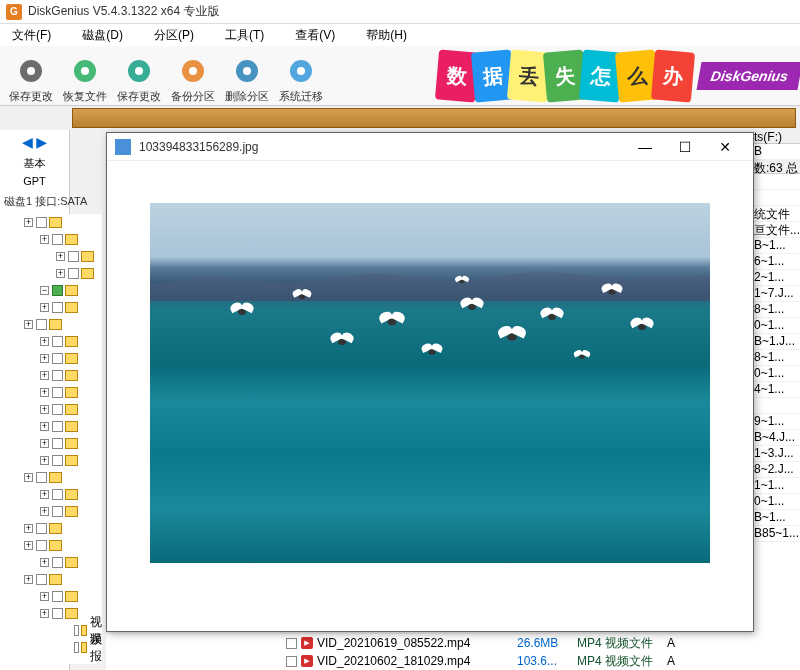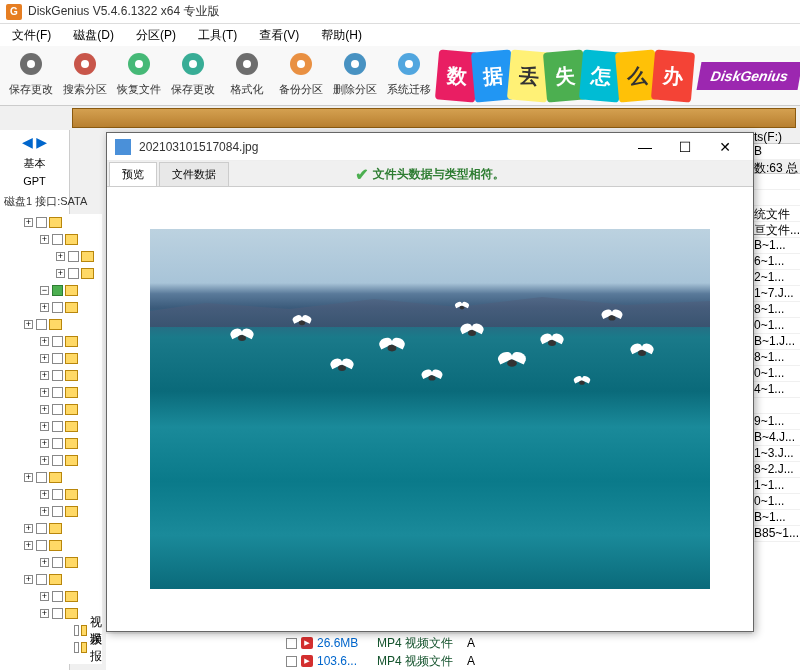--- a/index.html
+++ b/index.html
@@ -1,23 +1,23 @@
 <!DOCTYPE html>
 <html><head>
 <meta charset="utf-8">
 <style>
 * { margin: 0; padding: 0; box-sizing: border-box; font-family: "Microsoft YaHei", "SimSun", Arial, sans-serif; font-size: 12px; }
 body { width: 800px; height: 670px; background: #f0f0f0; overflow: hidden; position: relative; }
 .titlebar { height: 24px; background: #fff; display: flex; align-items: center; padding: 0 6px; border-bottom: 1px solid #ddd; }
 .titlebar .icon { width: 16px; height: 16px; background: #e67e22; border-radius: 2px; margin-right: 6px; display: flex; align-items: center; justify-content: center; color: #fff; font-weight: bold; font-size: 10px; }
 .titlebar .title { color: #333; }
-.menubar { height: 22px; background: #fff; display: flex; align-items: center; padding: 0 6px; gap: 10px; }
+.menubar { height: 22px; background: #fff; display: flex; align-items: center; padding: 0 6px; gap: 19px; }
 .menubar .menu-item { padding: 2px 6px; cursor: default; }
 .toolbar { height: 60px; background: #f8f8f8; display: flex; align-items: center; padding: 2px 4px; border-bottom: 1px solid #ccc; position: relative; overflow: hidden; }
-.tool-btn { display: flex; flex-direction: column; align-items: center; width: 54px; height: 56px; justify-content: flex-start; cursor: default; }
+.tool-btn { display: flex; flex-direction: column; align-items: center; width: 54px; height: 56px; justify-content: flex-end; cursor: default; }
 .tool-btn .icon { width: 32px; height: 32px; display: flex; align-items: center; justify-content: center; }
 .tool-btn .label { font-size: 11px; margin-top: 2px; color: #333; }
 .promo { position: absolute; right: 0; top: 0; height: 60px; display: flex; align-items: center; }
 .promo-card { width: 40px; height: 50px; margin: 0 -2px; transform: rotate(-5deg); display: flex; align-items: center; justify-content: center; color: #fff; font-size: 20px; font-weight: bold; border-radius: 4px; }
 .promo-card:nth-child(odd) { transform: rotate(5deg); }
 .diskbar { height: 20px; background: linear-gradient(#d4a050,#b88030); border: 1px solid #8a5a10; margin: 2px 4px 0 72px; }
 .left-panel { position: absolute; left: 0; top: 130px; width: 70px; height: 540px; background: #fff; border-right: 1px solid #ccc; }
 .left-panel .arrows { text-align: center; padding: 4px 0; }
 .left-panel .arrows span { color: #0066cc; font-size: 14px; cursor: default; }
 .left-panel .basic { text-align: center; font-size: 11px; padding: 2px 0; }
@@ -57,21 +57,21 @@
 .file-row .fsize { width: 60px; color: #0066cc; }
 .file-row .ftype { width: 90px; color: #14532d; }
 .file-row .fcol { width: 20px; }
 svg { display: block; }
 </style>
 </head>
 <body>
 
 <div class="titlebar">
   <div class="icon">G</div>
-  <div class="title">DiskGenius V5.4.6.1322 x64 专业版</div>
+  <div class="title">DiskGenius V5.4.3.1322 x64 专业版</div>
 </div>
 
 <div class="menubar" id="menubar">
     <div class="menu-item">文件(F)</div>
     <div class="menu-item">磁盘(D)</div>
     <div class="menu-item">分区(P)</div>
     <div class="menu-item">工具(T)</div>
     <div class="menu-item">查看(V)</div>
     <div class="menu-item">帮助(H)</div>
   </div>
@@ -82,52 +82,34 @@
         <svg width="28" height="28">
           <circle cx="14" cy="14" r="11" fill="#555" opacity="0.85"></circle>
           <circle cx="14" cy="14" r="4" fill="#fff"></circle>
         </svg>
       </div>
       <div class="label">保存更改</div>
     </div>
     <div class="tool-btn">
       <div class="icon">
         <svg width="28" height="28">
-          <circle cx="14" cy="14" r="11" fill="#c0392b" opacity="0.85"></circle>
-          <circle cx="14" cy="14" r="4" fill="#fff"></circle>
-        </svg>
-      </div>
-      <div class="label">搜索分区</div>
-    </div>
-    <div class="tool-btn">
-      <div class="icon">
-        <svg width="28" height="28">
           <circle cx="14" cy="14" r="11" fill="#27ae60" opacity="0.85"></circle>
           <circle cx="14" cy="14" r="4" fill="#fff"></circle>
         </svg>
       </div>
       <div class="label">恢复文件</div>
     </div>
     <div class="tool-btn">
       <div class="icon">
         <svg width="28" height="28">
           <circle cx="14" cy="14" r="11" fill="#16a085" opacity="0.85"></circle>
           <circle cx="14" cy="14" r="4" fill="#fff"></circle>
         </svg>
       </div>
       <div class="label">保存更改</div>
-    </div>
-    <div class="tool-btn">
-      <div class="icon">
-        <svg width="28" height="28">
-          <circle cx="14" cy="14" r="11" fill="#555" opacity="0.85"></circle>
-          <circle cx="14" cy="14" r="4" fill="#fff"></circle>
-        </svg>
-      </div>
-      <div class="label">格式化</div>
     </div>
     <div class="tool-btn">
       <div class="icon">
         <svg width="28" height="28">
           <circle cx="14" cy="14" r="11" fill="#e67e22" opacity="0.85"></circle>
           <circle cx="14" cy="14" r="4" fill="#fff"></circle>
         </svg>
       </div>
       <div class="label">备份分区</div>
     </div>
@@ -333,48 +315,42 @@
     <div class="row">1~1...</div>
     <div class="row">0~1...</div>
     <div class="row">B~1...</div>
     <div class="row">B85~1...</div>
   </div>
 
 <div class="bottom-files" id="bfiles">
     <div class="file-row">
       <div class="chk"></div>
       <div class="ficon">▶</div>
+      <div class="fname">VID_20210619_085522.mp4</div>
       <div class="fsize">26.6MB</div>
       <div class="ftype">MP4 视频文件</div>
       <div class="fcol">A</div>
     </div>
     <div class="file-row">
       <div class="chk"></div>
       <div class="ficon">▶</div>
+      <div class="fname">VID_20210602_181029.mp4</div>
       <div class="fsize">103.6...</div>
       <div class="ftype">MP4 视频文件</div>
       <div class="fcol">A</div>
     </div>
   </div>
 
 <div class="dialog">
   <div class="dlg-title">
     <div class="icon"></div>
-    <div class="name">202103101517084.jpg</div>
+    <div class="name">103394833156289.jpg</div>
     <div class="dlg-ctrl">—</div>
     <div class="dlg-ctrl">☐</div>
     <div class="dlg-ctrl">✕</div>
-  </div>
-  <div class="dlg-tabs">
-    <div class="dlg-tab">预览</div>
-    <div class="dlg-tab inactive">文件数据</div>
-    <div class="dlg-status">
-      <span class="check">✔</span>
-      <span>文件头数据与类型相符。</span>
-    </div>
   </div>
   <div class="dlg-body">
     <div class="photo">
       <div class="mountain"></div>
       <div class="bird" style="left:80px;top:100px">
           <div class="body"></div>
         </div>
       <div class="bird" style="left:140px;top:85px;transform:scale(0.8)">
           <div class="body"></div>
         </div>

